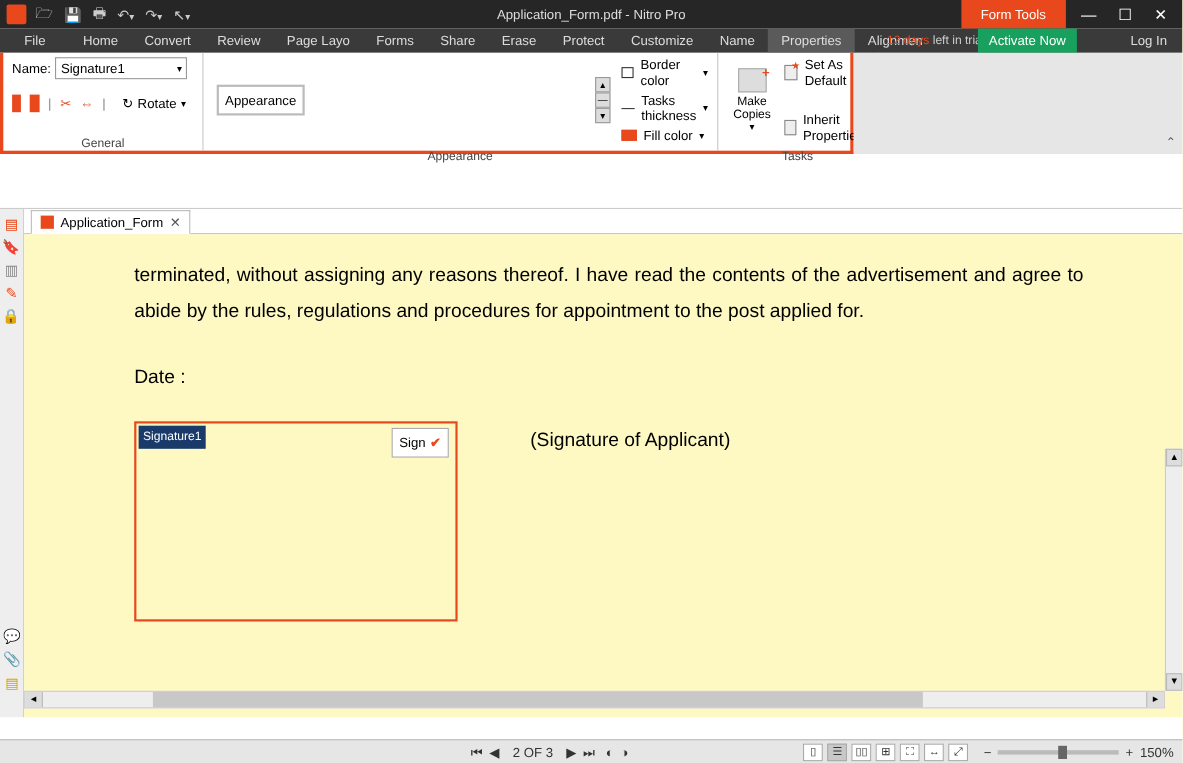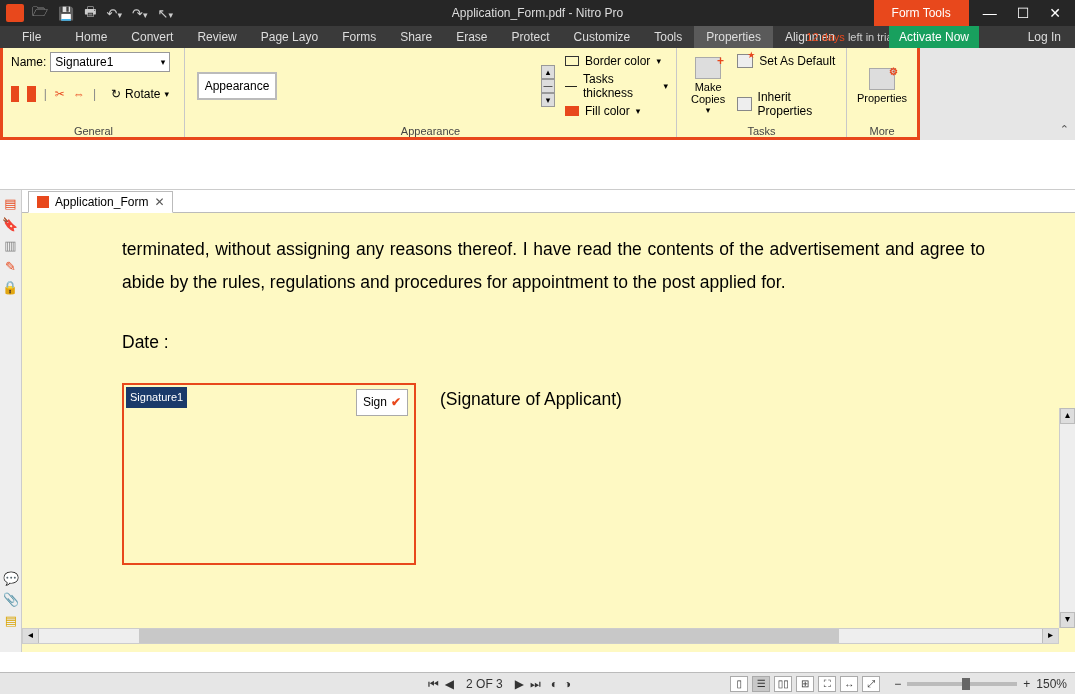--- a/index.html
+++ b/index.html
@@ -15,21 +15,21 @@
 
 .menubar { height: 22px; background: #3a3a3a; display: flex; align-items: stretch; color: #ddd; font-size: 12px; position: relative; }
 .menubar .mitem { padding: 0 12px; line-height: 22px; cursor: pointer; }
 .menubar .mitem.file { padding: 0 22px; }
 .menubar .mitem.active { background: #5a5a5a; }
 .trial { position: absolute; right: 180px; line-height: 22px; font-size: 11px; color: #ccc; }
 .trial .days { color: #e8481c; }
 .activate { position: absolute; right: 96px; background: #18a05e; color: #fff; height: 22px; line-height: 22px; padding: 0 10px; font-size: 12px; }
 .login { position: absolute; right: 14px; line-height: 22px; color: #ddd; }
 
-.ribbon { border: 3px solid #e8481c; border-top: none; height: 92px; background: #fef9c3; display: flex; position: relative; width: 920px; margin-right:auto;}
+.ribbon { border: 3px solid #e8481c; border-top: none; height: 92px; background: #ffffff; display: flex; position: relative; width: 776px; margin-right:auto;}
 .rgroup { border-right: 1px solid #c8c8c8; display: flex; flex-direction: column; }
 .rgroup .body { flex: 1; display: flex; align-items: center; padding: 4px 8px; gap: 6px; }
 .rgroup .lbl { text-align: center; font-size: 11px; color: #444; padding: 2px 0 0; }
 
 .name-row { display: flex; align-items: center; gap: 4px; }
 .name-row label { font-size: 12px; }
 .name-row select, .name-row .combo { width: 120px; height: 20px; border: 1px solid #999; background: #fff; font-size: 12px; padding: 0 4px; display:flex; align-items:center; justify-content:space-between;}
 .tool-icons { display: flex; gap: 8px; margin-top: 6px; align-items: center; }
 .ticon { width: 18px; height: 16px; background: #e8481c; display:inline-block; }
 .rotate { border:1px solid transparent; padding:2px 6px; display:flex; align-items:center; gap:4px; font-size:12px;}
@@ -70,21 +70,21 @@
 
 .page { background:#fef9c3; padding: 20px 90px 0 100px; font-family: Arial, sans-serif; font-size:17.5px; line-height:1.9; color:#000; height:100%; overflow:hidden; position:relative;}
 .para { text-align: justify; }
 .kv { margin-top: 26px; }
 .row2 { display:flex; align-items:flex-start; margin-top:24px;}
 .place-label{ width:180px;}
 .sig-field { width:294px; height:182px; border:2px solid #e8481c; position:relative; }
 .sig-name { position:absolute; top:2px; left:2px; background:#1a3a6a; color:#fff; font-size:11px; padding:0 4px;}
 .sig-btn { position:absolute; top:4px; right:6px; border:1px solid #aaa; background:#fff; font-size:12px; padding:1px 6px; display:flex; align-items:center; gap:4px;}
 .sig-btn .chk{color:#e8481c; font-weight:bold;}
-.sig-caption { margin-left: 24px; }
+.sig-caption { margin-left: 66px; }
 
 .right-scroll { position:absolute; right:0; top:218px; width:16px; bottom:24px; background:#eee; border-left:1px solid #ccc;}
 .right-scroll .up, .right-scroll .dn { height:16px; text-align:center; font-size:10px; background:#ddd; border:1px solid #bbb;}
 .right-scroll .dn{position:absolute; bottom:0; width:100%;}
 .right-scroll .track{position:absolute; top:16px; bottom:16px; width:100%;}
 
 .hscroll { position:absolute; left:22px; right:16px; bottom:8px; height:16px; background:#eee; border:1px solid #ccc; display:flex;}
 .hscroll .lf,.hscroll .rt{width:16px; text-align:center; font-size:10px; background:#ddd; border-right:1px solid #bbb;}
 .hscroll .rt{border-left:1px solid #bbb; border-right:none; margin-left:auto;}
 .hscroll .thumb{ margin-left:100px; width:700px; background:#c8c8c8;}
@@ -128,21 +128,21 @@
   <div class="mitem file">File</div>
   <div class="mitem">Home</div>
   <div class="mitem">Convert</div>
   <div class="mitem">Review</div>
   <div class="mitem">Page Layo</div>
   <div class="mitem">Forms</div>
   <div class="mitem">Share</div>
   <div class="mitem">Erase</div>
   <div class="mitem">Protect</div>
   <div class="mitem">Customize</div>
-  <div class="mitem">Tools</div>
+  <div class="mitem">Name</div>
   <div class="mitem active">Properties</div>
   <div class="mitem">Alignmen</div>
   <div class="trial"><span class="days">12 days</span><span> left in trial</span></div>
   <div class="activate">Activate Now</div>
   <div class="login">Log In</div>
 </div>
 
 <div style="display:flex; background:#e6e6e6;">
 <div class="ribbon">
   <div class="rgroup" style="width:182px;">

